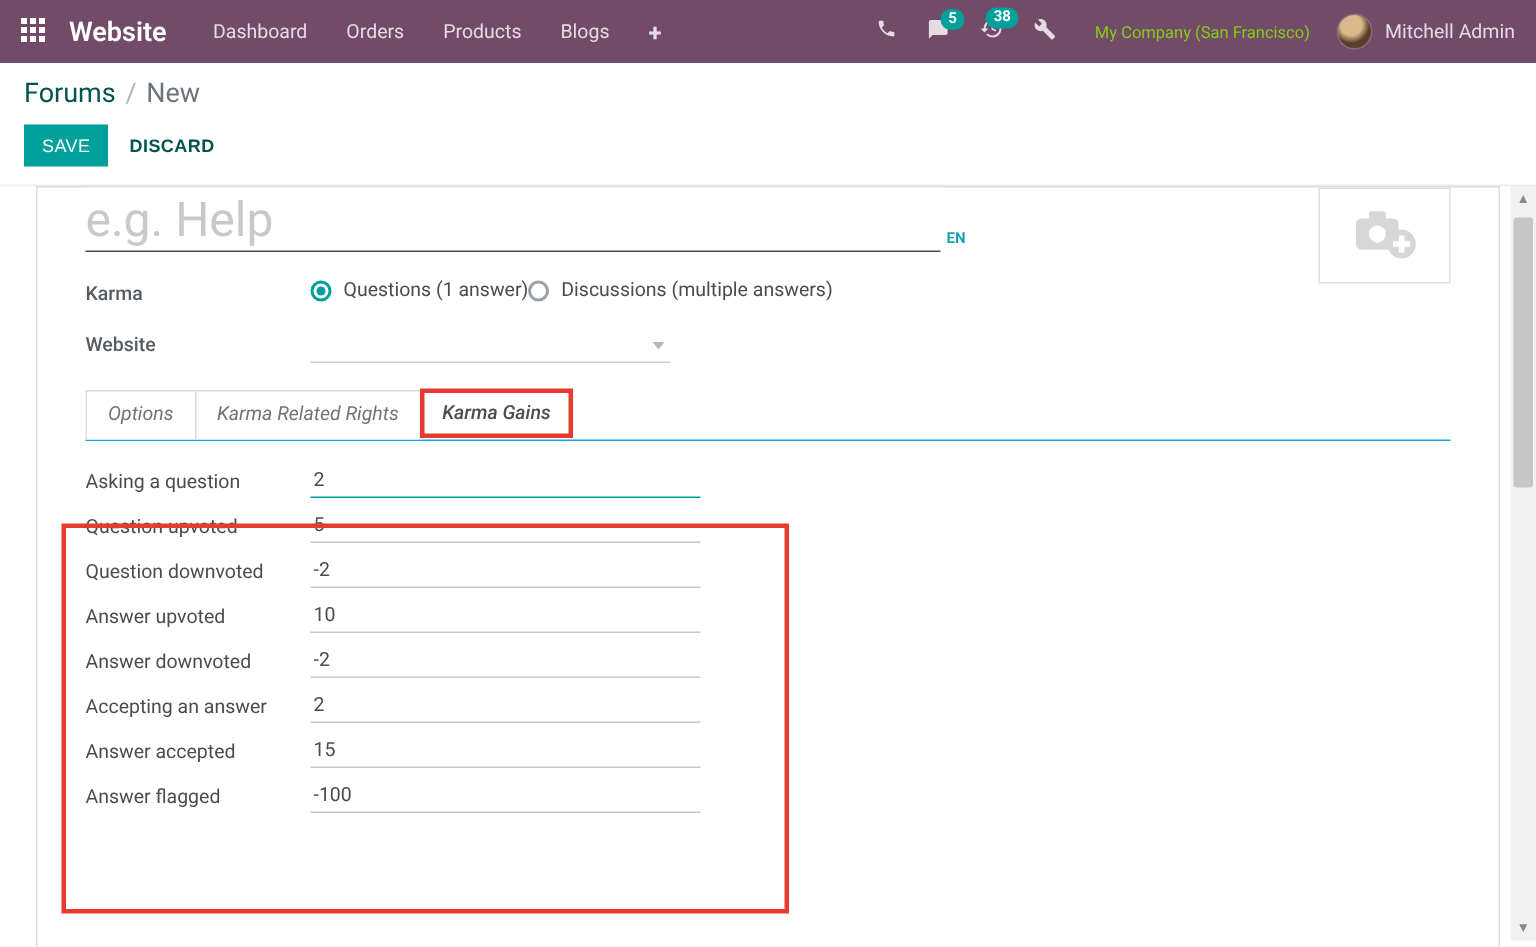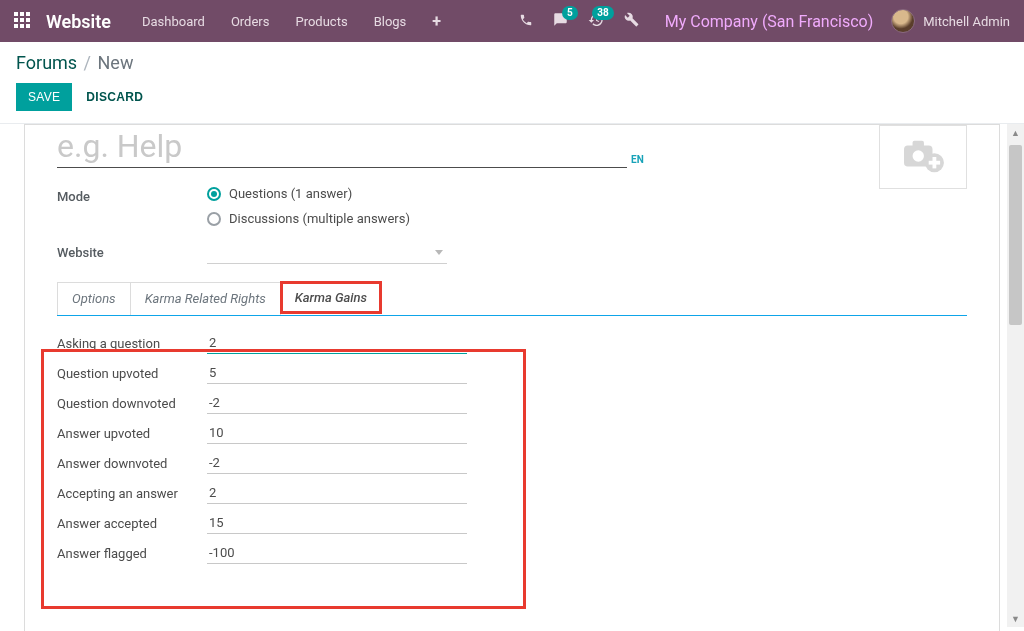--- a/index.html
+++ b/index.html
@@ -60,23 +60,23 @@
     border-radius: 10px;
     font-size: 10px;
     font-weight: 700;
     padding: 1px 5px;
     position: absolute;
     top: -6px;
     right: -2px;
     line-height: 1.2;
   }
   .navbar .company {
-    color: #f0abfc;
+    color: #84cc16;
     padding: 0 14px;
-    font-size: 16px;
+    font-size: 11px;
     cursor: pointer;
   }
   .navbar .avatar {
     width: 24px; height: 24px;
     border-radius: 50%;
     background: radial-gradient(circle at 40% 30%, #d9b88c 35%, #5a3e2b 60%);
     margin-right: 8px;
     border: 1px solid #8a6a7f;
   }
   .navbar .user {
@@ -158,21 +158,21 @@
     right: 32px; top: 0;
     width: 88px; height: 64px;
     border: 1px solid #e0e0e0;
     display:flex; align-items:center; justify-content:center;
   }
   .img-box svg { fill: #d7d7d7; }
 
   
   .field-row { display:flex; align-items:flex-start; margin-bottom:10px;}
   .field-label { width: 150px; color:#555b60; font-weight:500; padding-top:3px;}
-  .radio-col { display:flex; flex-direction:column; gap:10px; }
+  .radio-col { display:flex; flex-direction:row; gap:0; }
   .radio-opt { display:flex; align-items:center; gap:8px; color:#4c4c4c; cursor:pointer;}
   .radio-dot {
     width:14px; height:14px; border-radius:50%; border:2px solid #9aa0a6; display:inline-flex;
     align-items:center; justify-content:center;
   }
   .radio-dot.checked { border-color:#00a09d; }
   .radio-dot.checked::after { content:""; width:6px; height:6px; border-radius:50%; background:#00a09d; }
 
   .website-select {
     border:none; border-bottom:1px solid #d0d0d0; width:240px; height:22px; background:#fff;
@@ -305,21 +305,21 @@
         <rect x="30" y="24" width="12" height="4" fill="#fff"></rect>
       </svg>
     </div>
 
     <div class="title-row">
       <input class="title-input" placeholder="e.g. Help" style="">
       <span class="lang-tag">EN</span>
     </div>
 
     <div class="field-row">
-      <div class="field-label">Mode</div>
+      <div class="field-label">Karma</div>
       <div class="radio-col">
         <div class="radio-opt">
           <span class="radio-dot checked"></span>
           <span>Questions (1 answer)</span>
         </div>
         <div class="radio-opt">
           <span class="radio-dot"></span>
           <span>Discussions (multiple answers)</span>
         </div>
       </div>

